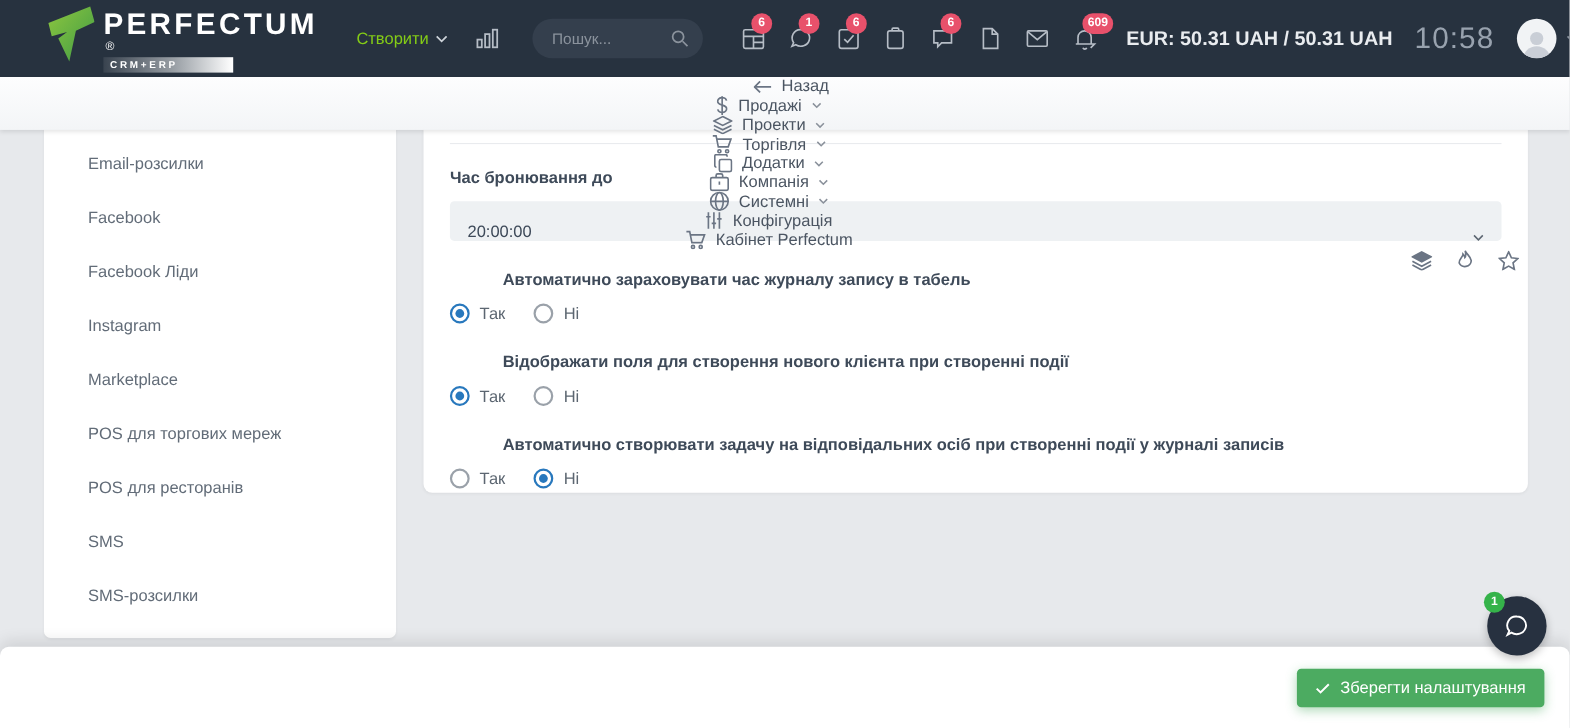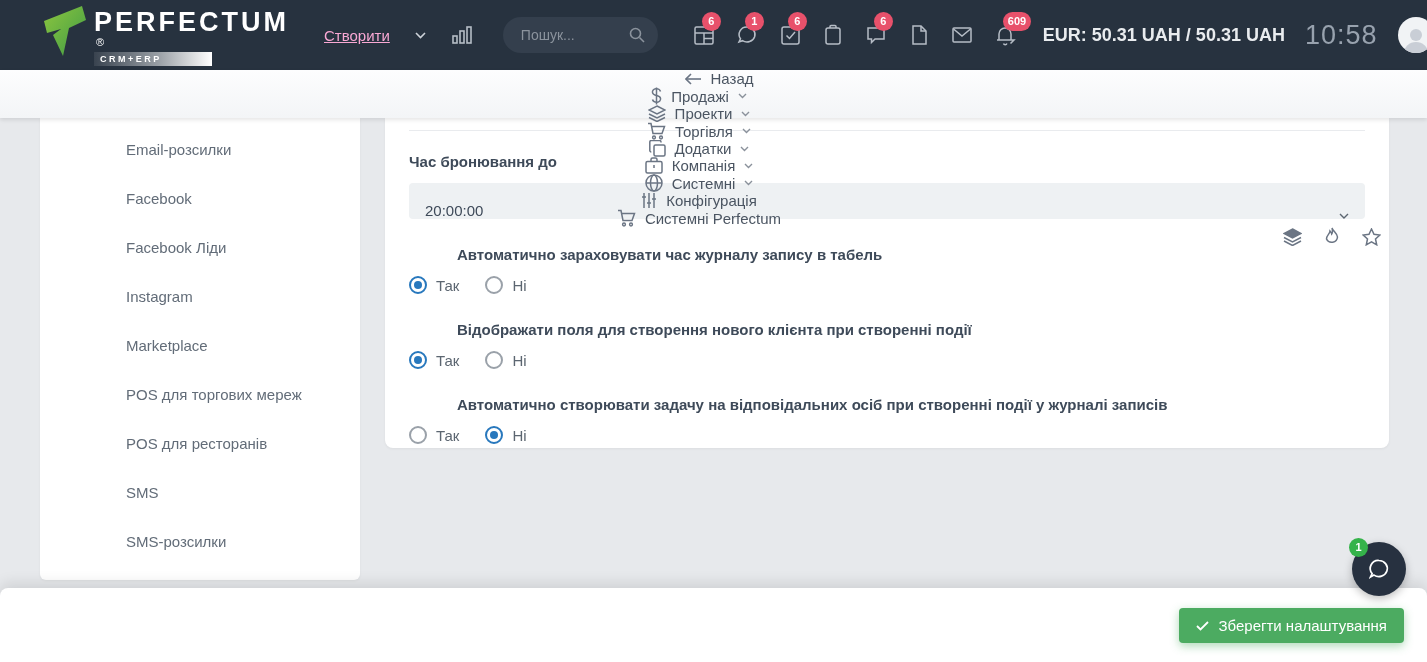--- a/index.html
+++ b/index.html
@@ -10,21 +10,21 @@
   .topbar { position:absolute; left:0; top:0; width:1427px; height:70px; background:#27323f;
             display:flex; align-items:center; }
   .logo { display:flex; align-items:flex-start; margin-left:42px; cursor:pointer; }
   .logo-mark { width:44px; height:52px; margin-right:8px; }
   .logo-txt { display:flex; flex-direction:column; margin-top:4px; }
   .logo-row { display:flex; align-items:flex-start;flex-direction:column; }
   .logo-brand { color:#fff; font-size:27px; font-weight:bold; letter-spacing:3px; line-height:1; }
   .logo-reg { color:#fff; font-size:11px; margin-left:2px; }
   .logo-sub { margin-top:4px; width:118px; font-size:9px; font-weight:bold; letter-spacing:2.5px;
               color:#fff; padding:2px 6px; background:linear-gradient(90deg,#39434f 0%,#9aa0a6 55%,#ffffff 100%); }
-  .create-btn { display:flex; align-items:center; gap:25px; margin-left:35px; color:#f9a8d4; font-size:15px; cursor:pointer;text-decoration:underline; }
+  .create-btn { display:flex; align-items:center; gap:6px; margin-left:35px; color:#84cc16; font-size:15px; cursor:pointer; }
   .chart-icon { margin-left:25px; cursor:pointer; }
   .search-wrap { position:relative; margin-left:30px; }
   .search-input { width:155px; height:36px; border:none; outline:none; border-radius:18px;
                   background:#343f4d; color:#9aa3ad; font-size:14px; padding:0 34px 0 18px;
                   font-family:"Liberation Sans",sans-serif; }
   .search-input::placeholder { color:#8b939d; }
   .search-icon { position:absolute; right:13px; top:10px; }
   .tb-icons { display:flex; align-items:center; gap:19px; margin-left:34px; }
   .tb-ic { position:relative; width:24px; height:24px; cursor:pointer; }
   .tb-ic svg, .create-btn svg, .chart-icon svg, .search-icon svg { display:block; }
@@ -44,21 +44,21 @@
             display:flex; align-items:center; z-index:5;flex-direction:column; }
   .nav-item { display:flex; align-items:center; gap:9px; color:#4b5562; font-size:15px;
               cursor:pointer; margin-right:29px; white-space:nowrap; }
   .nav-item:first-child { margin-left:40px; }
   .nav-item svg { color:#6b7584; }
   .nav-right { margin-left:auto; margin-right:46px; display:flex; align-items:center; gap:22px; }
   .nav-right .nav-ic { cursor:pointer; color:#6b7584; }
 
   
   .sidebar { position:absolute; left:40px; top:118px; width:320px; height:462px; background:#fff;
-             border-radius:0 0 6px 6px; padding-top:7px; box-shadow:0 1px 3px rgba(0,0,0,0.05);padding-left:46px; }
+             border-radius:0 0 6px 6px; padding-top:7px; box-shadow:0 1px 3px rgba(0,0,0,0.05); }
   .side-item { height:49px; line-height:49px; padding-left:40px; font-size:15px; color:#626c78;
                cursor:pointer; }
 
   .main-card { position:absolute; left:385px; top:118px; width:1004px; height:330px; background:#fff;
                border-radius:0 0 8px 8px; padding:0 24px; box-shadow:0 1px 3px rgba(0,0,0,0.05); }
   .card-divider { border-top:1px solid #e9ebee; margin-top:12px; }
   .field-label { margin-top:22px; font-size:15px; font-weight:bold; color:#3e4a59; }
   .select { margin-top:13px; height:36px; background:#eef1f3; border-radius:4px; display:flex;
             align-items:flex-end; justify-content:space-between; padding:0 16px; cursor:pointer; }
   .select-value { font-size:15px; color:#3e4a59; }
@@ -286,21 +286,21 @@
         <path d="M1 5 H5 M6 11 H10 M11 7 H15"></path>
       </svg>
     <span>Конфігурація</span>
   </div>
   <div class="nav-item">
     <svg width="19" height="18" viewBox="0 0 19 18" fill="none" stroke="#6b7584" stroke-width="1.5">
         <path d="M1 1.5 H4 L6 11.5 H15 L17.5 4.5 H5"></path>
         <circle cx="7" cy="15.5" r="1.4"></circle>
         <circle cx="14" cy="15.5" r="1.4"></circle>
       </svg>
-    <span>Системні Perfectum</span>
+    <span>Кабінет Perfectum</span>
   </div>
   <div class="nav-right">
     <span class="nav-ic">
       <svg width="19" height="18" viewBox="0 0 19 18" fill="none" stroke="currentColor" stroke-width="1.5">
           <path d="M9.5 1 L18 5.5 L9.5 10 L1 5.5 Z" fill="#6b7584"></path>
           <path d="M1 9.5 L9.5 14 L18 9.5"></path>
           <path d="M1 13 L9.5 17.5 L18 13"></path>
         </svg>
     </span>
     <span class="nav-ic">

